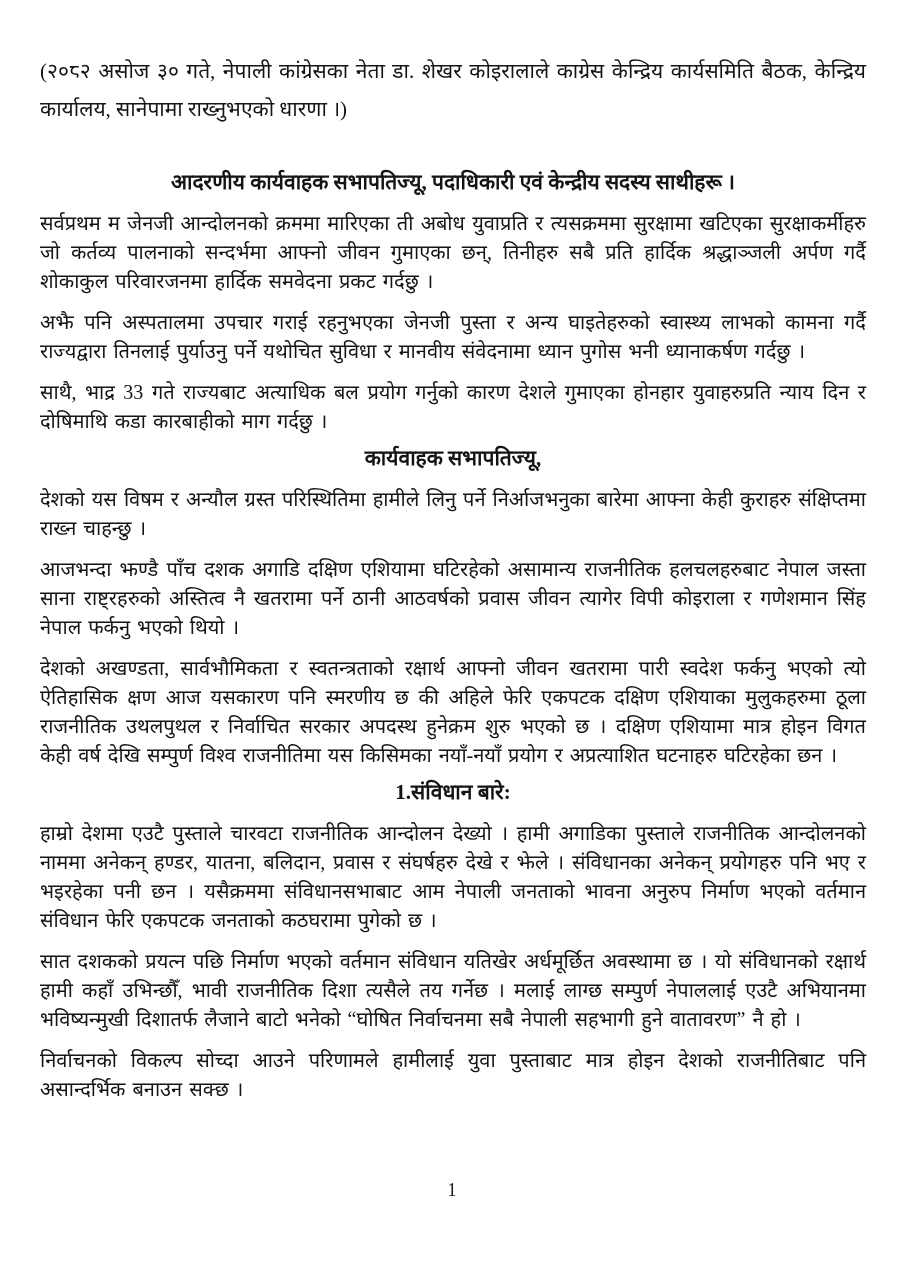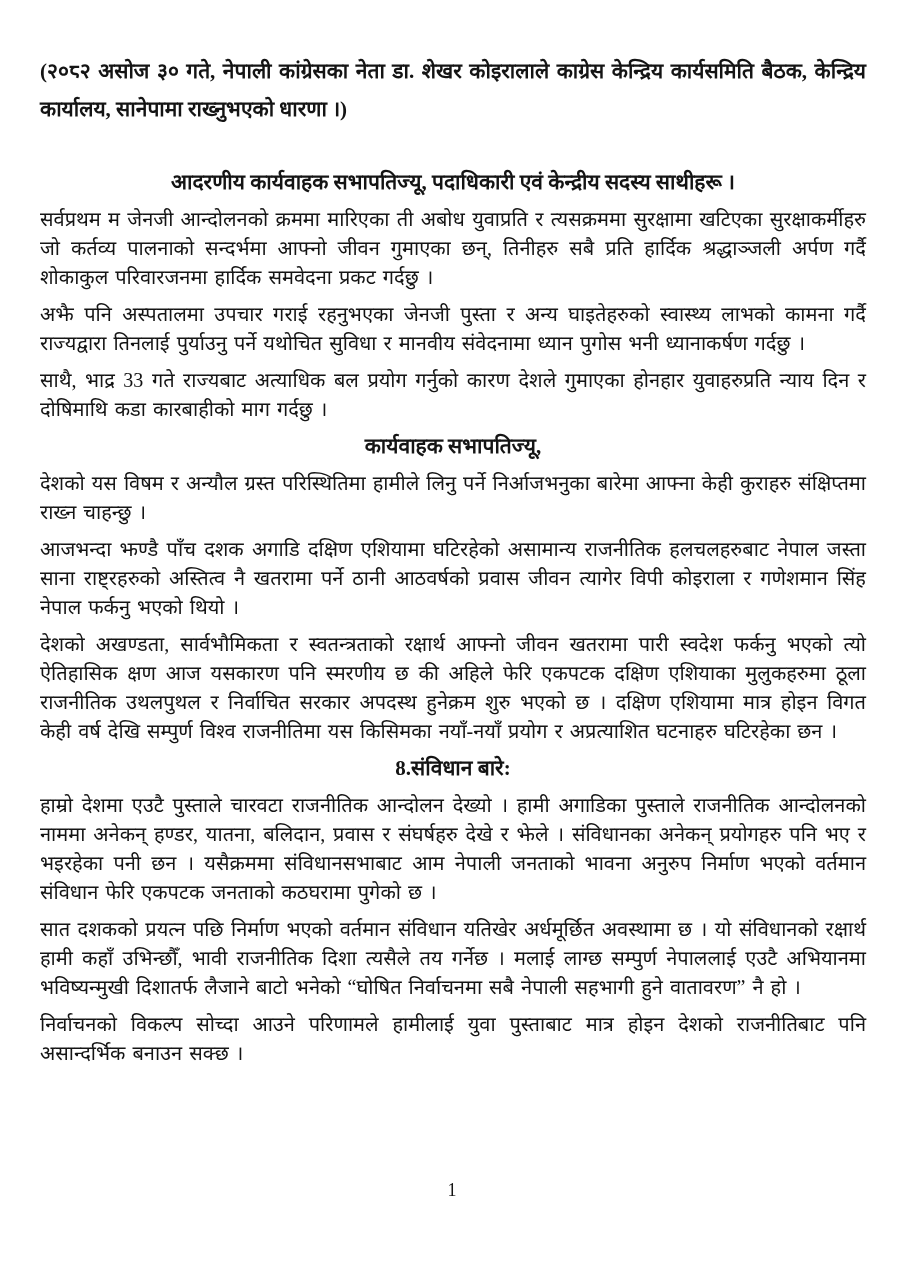--- a/index.html
+++ b/index.html
@@ -18,38 +18,38 @@
     box-sizing: border-box;
   }
   .content {
     position: absolute;
     top: 52px;
     left: 40px;
     right: 38px;
   }
   .intro-note {
     font-size: 21px;
-    font-weight: bold;
+    font-weight: normal;
     line-height: 38px;
     text-align: justify;
     margin: 0 0 40px 0;
   }
   .heading {
     font-size: 21px;
     font-weight: bold;
     line-height: 29px;
     margin: 6px 0 8px 0;
     text-align: center;
   }
   .paragraph {
     font-size: 20px;
     font-weight: normal;
     line-height: 29px;
     text-align: justify;
-    margin: 4px 0 8px 0;
+    margin: 12px 0 8px 0;
     word-spacing: 2px;
   }
   .page-number {
     position: absolute;
     top: 1180px;
     left: 0;
     width: 100%;
     text-align: center;
     font-size: 18px;
     color: #141414;
@@ -63,20 +63,20 @@
     <p class="intro-note">(२०८२ असोज ३० गते, नेपाली कांग्रेसका नेता डा. शेखर कोइरालाले काग्रेस केन्द्रिय कार्यसमिति बैठक, केन्द्रिय कार्यालय, सानेपामा राख्नुभएको धारणा ।)</p>
     <div id="blocks">
         <h2 class="heading">आदरणीय कार्यवाहक सभापतिज्यू, पदाधिकारी एवं केन्द्रीय सदस्य साथीहरू ।</h2>
         <p class="paragraph">सर्वप्रथम म जेनजी आन्दोलनको क्रममा मारिएका ती अबोध युवाप्रति र त्यसक्रममा सुरक्षामा खटिएका सुरक्षाकर्मीहरु जो कर्तव्य पालनाको सन्दर्भमा आफ्नो जीवन गुमाएका छन्, तिनीहरु सबै प्रति हार्दिक श्रद्धाञ्जली अर्पण गर्दै शोकाकुल परिवारजनमा हार्दिक समवेदना प्रकट गर्दछु ।</p>
         <p class="paragraph">अझै पनि अस्पतालमा उपचार गराई रहनुभएका जेनजी पुस्ता र अन्य घाइतेहरुको स्वास्थ्य लाभको कामना गर्दै राज्यद्वारा तिनलाई पुर्याउनु पर्ने यथोचित सुविधा र मानवीय संवेदनामा ध्यान पुगोस भनी ध्यानाकर्षण गर्दछु ।</p>
         <p class="paragraph">साथै, भाद्र 33 गते राज्यबाट अत्याधिक बल प्रयोग गर्नुको कारण देशले गुमाएका होनहार युवाहरुप्रति न्याय दिन र दोषिमाथि कडा कारबाहीको माग गर्दछु ।</p>
         <h2 class="heading">कार्यवाहक सभापतिज्यू,</h2>
         <p class="paragraph">देशको यस विषम र अन्यौल ग्रस्त परिस्थितिमा हामीले लिनु पर्ने निर्आजभनुका बारेमा आफ्ना केही कुराहरु संक्षिप्तमा राख्न चाहन्छु ।</p>
         <p class="paragraph">आजभन्दा झण्डै पाँच दशक अगाडि दक्षिण एशियामा घटिरहेको असामान्य राजनीतिक हलचलहरुबाट नेपाल जस्ता साना राष्ट्रहरुको अस्तित्व नै खतरामा पर्ने ठानी आठवर्षको प्रवास जीवन त्यागेर विपी कोइराला र गणेशमान सिंह नेपाल फर्कनु भएको थियो ।</p>
         <p class="paragraph">देशको अखण्डता, सार्वभौमिकता र स्वतन्त्रताको रक्षार्थ आफ्नो जीवन खतरामा पारी स्वदेश फर्कनु भएको त्यो ऐतिहासिक क्षण आज यसकारण पनि स्मरणीय छ की अहिले फेरि एकपटक दक्षिण एशियाका मुलुकहरुमा ठूला राजनीतिक उथलपुथल र निर्वाचित सरकार अपदस्थ हुनेक्रम शुरु भएको छ । दक्षिण एशियामा मात्र होइन विगत केही वर्ष देखि सम्पुर्ण विश्व राजनीतिमा यस किसिमका नयाँ-नयाँ प्रयोग र अप्रत्याशित घटनाहरु घटिरहेका छन ।</p>
-        <h2 class="heading">8.संविधान बारे:</h2>
+        <h2 class="heading">1.संविधान बारे:</h2>
         <p class="paragraph">हाम्रो देशमा एउटै पुस्ताले चारवटा राजनीतिक आन्दोलन देख्यो ।  हामी अगाडिका पुस्ताले राजनीतिक आन्दोलनको नाममा अनेकन् हण्डर, यातना, बलिदान, प्रवास र संघर्षहरु देखे र झेले । संविधानका अनेकन् प्रयोगहरु पनि भए र भइरहेका पनी छन । यसैक्रममा संविधानसभाबाट आम नेपाली जनताको भावना अनुरुप निर्माण भएको वर्तमान संविधान फेरि एकपटक जनताको कठघरामा पुगेको छ ।</p>
         <p class="paragraph">सात दशकको प्रयत्न पछि निर्माण भएको वर्तमान संविधान यतिखेर अर्धमूर्छित अवस्थामा छ । यो संविधानको रक्षार्थ हामी कहाँ उभिन्छौँ, भावी राजनीतिक दिशा त्यसैले तय गर्नेछ । मलाई लाग्छ सम्पुर्ण नेपाललाई एउटै अभियानमा भविष्यन्मुखी दिशातर्फ लैजाने बाटो भनेको “घोषित निर्वाचनमा सबै नेपाली सहभागी हुने वातावरण” नै हो ।</p>
         <p class="paragraph">निर्वाचनको विकल्प सोच्दा आउने परिणामले हामीलाई युवा पुस्ताबाट मात्र होइन देशको राजनीतिबाट पनि असान्दर्भिक बनाउन सक्छ ।</p>
       </div>
   </div>
   <div class="page-number">1</div>
 </div>
 
 </body></html>

